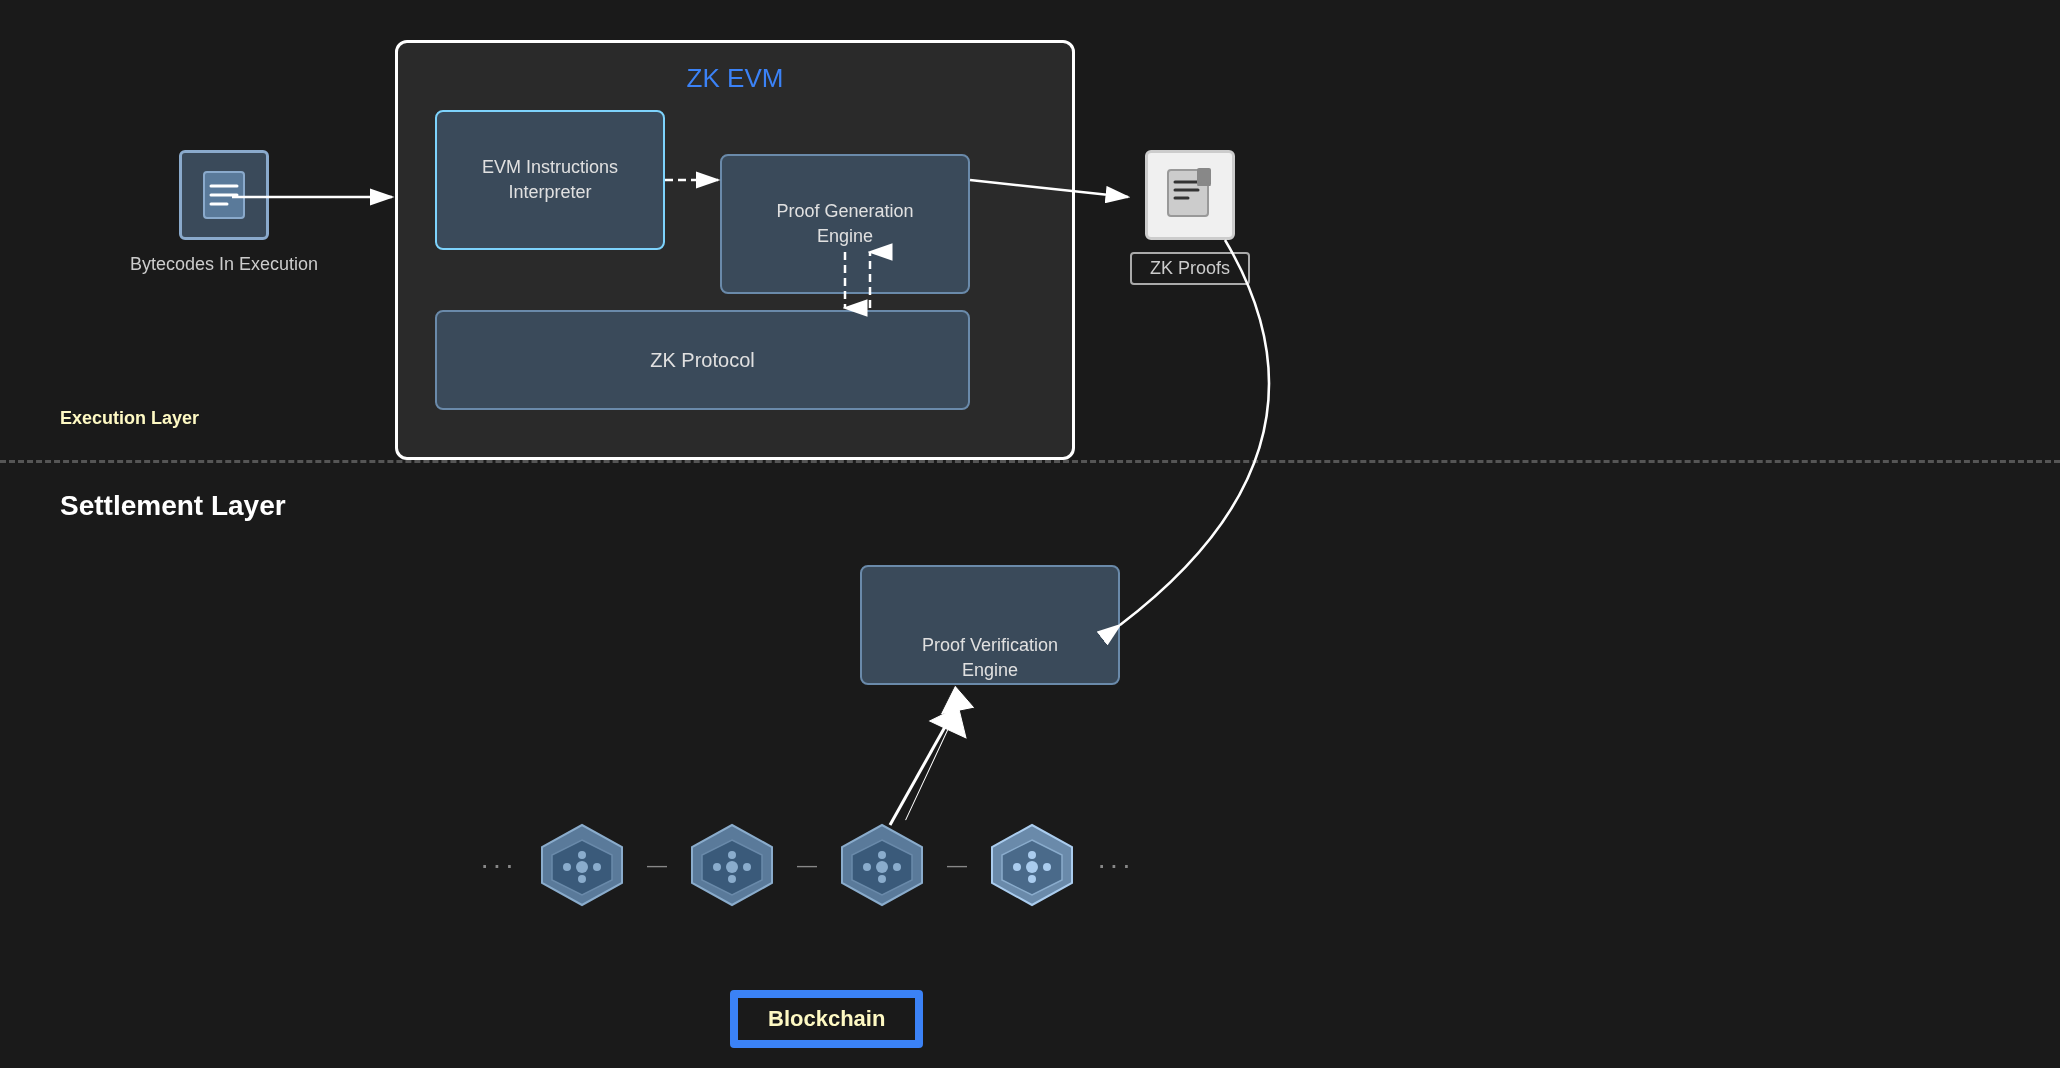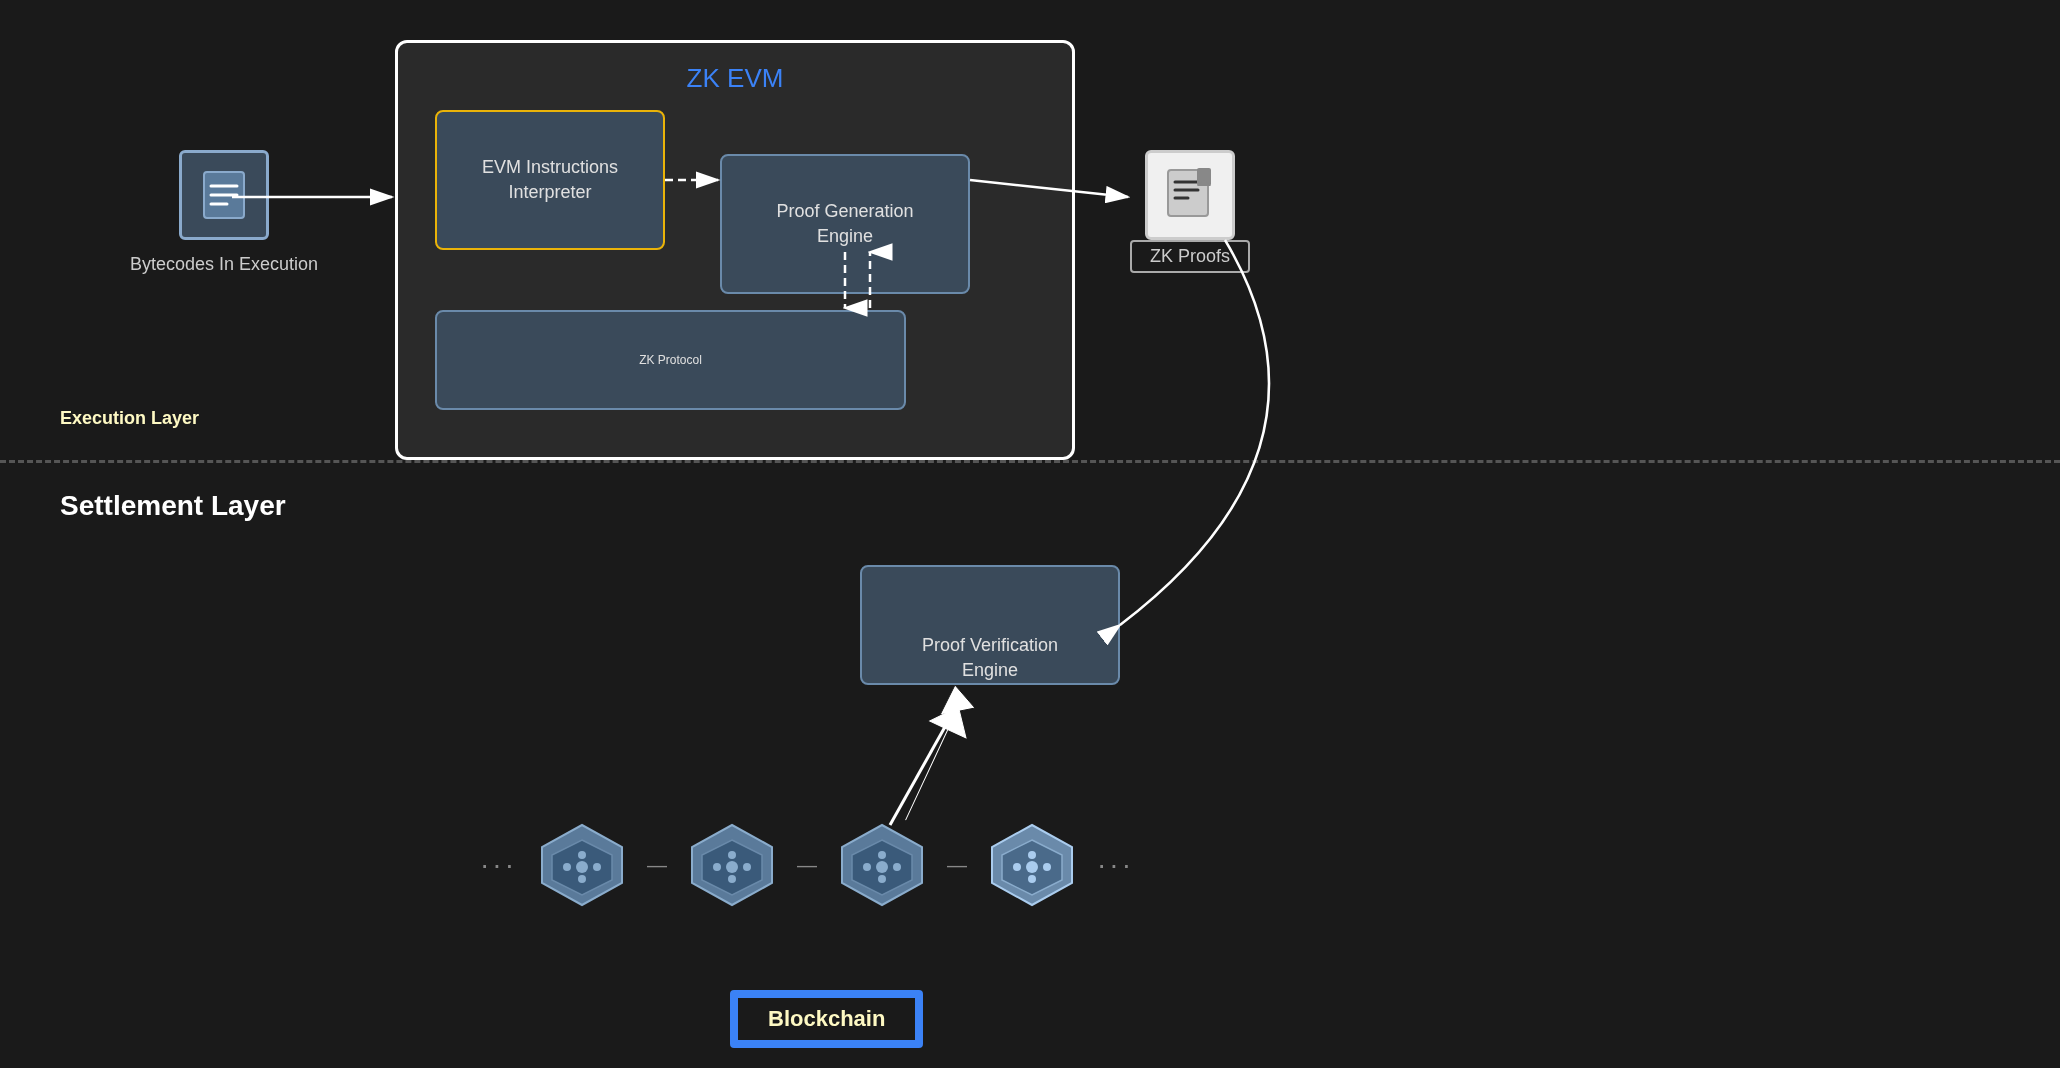--- a/index.html
+++ b/index.html
@@ -67,21 +67,21 @@
     }
 
     
     .evm-interpreter {
       position: absolute;
       left: 435px;
       top: 110px;
       width: 230px;
       height: 140px;
       background-color: #3a4a5a;
-      border: 2px solid #eab308;
+      border: 2px solid #7dd3fc;
       border-radius: 8px;
       display: flex;
       align-items: center;
       justify-content: center;
       text-align: center;
       font-size: 18px;
       color: #e0e0e0;
       line-height: 1.4;
     }
 
@@ -103,29 +103,29 @@
       color: #e0e0e0;
       line-height: 1.4;
       margin-top: 44px;
     }
 
     
     .zk-protocol {
       position: absolute;
       left: 435px;
       top: 310px;
-      width: 471px;
+      width: 535px;
       height: 100px;
       background-color: #3a4a5a;
       border: 2px solid #6a8aaa;
       border-radius: 8px;
       display: flex;
       align-items: center;
       justify-content: center;
-      font-size: 12px;
+      font-size: 20px;
       color: #e0e0e0;
     }
 
     
     .bytecodes-container {
       position: absolute;
       left: 130px;
       top: 150px;
       display: flex;
       flex-direction: column;
@@ -157,20 +157,21 @@
     }
 
     
     .zkproofs-container {
       position: absolute;
       left: 1130px;
       top: 150px;
       display: flex;
       flex-direction: column;
       align-items: center;
+      gap: 12px;
     }
 
     .zkproofs-icon {
       width: 90px;
       height: 90px;
       background-color: #f0f0f0;
       border: 3px solid #cccccc;
       border-radius: 6px;
       display: flex;
       align-items: center;

